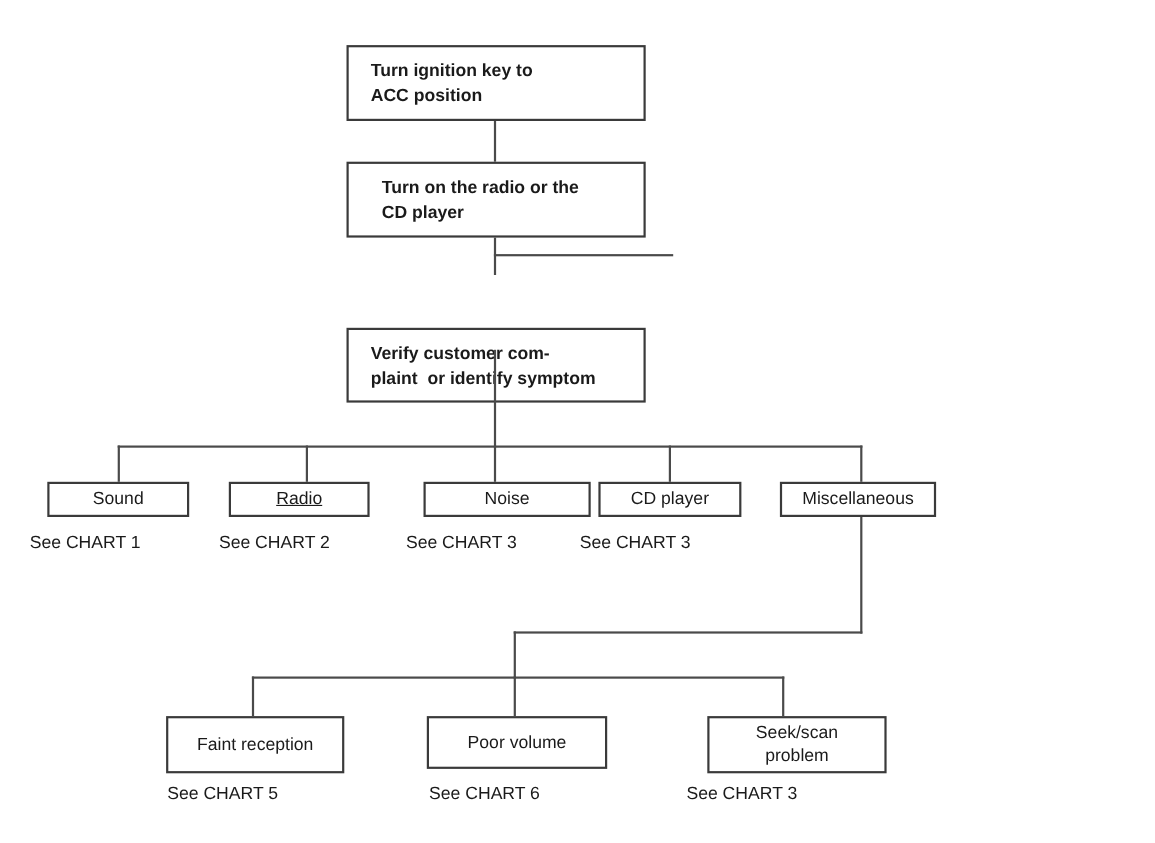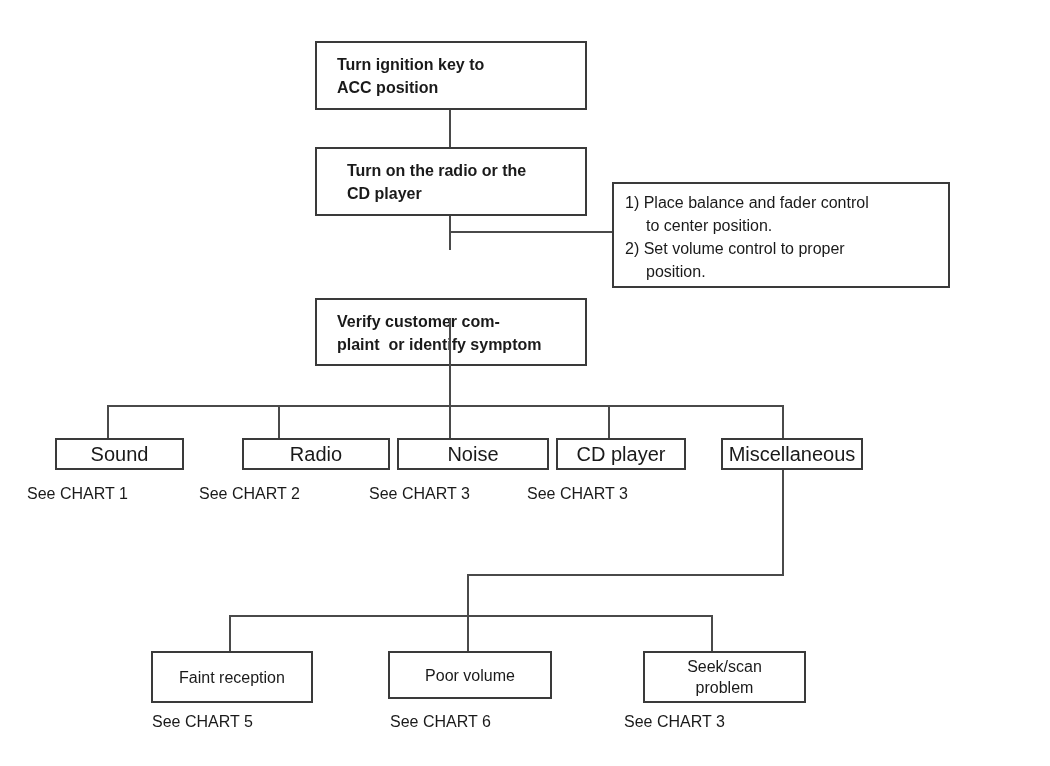--- a/index.html
+++ b/index.html
@@ -5,21 +5,21 @@
   html,body{margin:0;padding:0;background:#ffffff;}
   #canvas{
     position:relative;width:1050px;height:766px;background:#ffffff;
     font-family:"Liberation Sans","DejaVu Sans",sans-serif;color:#1a1a1a;overflow:hidden;
   }
   .box{
     position:absolute;box-sizing:border-box;background:#fff;
     border:2px solid #3a3a3a;
   }
   .step-box{font-weight:bold;font-size:16px;line-height:23px;padding:10px 10px 0 20px;white-space:pre-wrap;}
-  .branch-box{display:flex;align-items:center;justify-content:center;font-size:20px;margin-left:12px;}
+  .branch-box{display:flex;align-items:center;justify-content:center;font-size:16px;}
   .sub-box{display:flex;align-items:center;justify-content:center;font-size:16px;line-height:21px;text-align:center;white-space:pre-line;}
   .note-box{font-size:16px;line-height:23px;padding:7px 8px 0 11px;}
   .note-line{white-space:pre-wrap;}
   .note-line.indent{padding-left:21px;}
   .see-label{position:absolute;width:160px;text-align:left;font-size:16px;line-height:18px;}
   .line{position:absolute;background:#4a4a4a;}
 </style>
 </head>
 <body>
 
@@ -27,29 +27,23 @@
 
   <div class="box step-box" style="left:315px;top:41px;width:272px;height:69px;">Turn ignition key to
 ACC position</div>
 
   <div class="box step-box" style="left:315px;top:147px;width:272px;height:69px;padding-left:30px;">Turn on the radio or the
 CD player</div>
 
   <div class="box step-box" style="left:315px;top:250px;width:272px;height:68px;margin-top:48px;">Verify customer com-
 plaint  or identify symptom</div>
 
-  <div class="box note-box" style="left:612px;top:182px;width:338px;height:106px;">
-    <div class="note-line">1) Place balance and fader control</div>
-    <div class="note-line indent">to center position.</div>
-    <div class="note-line">2) Set volume control to proper</div>
-    <div class="note-line indent">position.</div>
-  </div>
 
   <div class="box branch-box" style="left:43px;top:438px;width:129px;height:32px;">Sound</div>
-  <div class="box branch-box" style="left:230px;top:438px;width:148px;height:32px;">Radio</div>
+  <div class="box branch-box" style="left:208px;top:438px;width:128px;height:32px;text-decoration:underline;">Radio</div>
   <div class="box branch-box" style="left:385px;top:438px;width:152px;height:32px;">Noise</div>
   <div class="box branch-box" style="left:544px;top:438px;width:130px;height:32px;">CD player</div>
   <div class="box branch-box" style="left:709px;top:438px;width:142px;height:32px;">Miscellaneous</div>
 
   <div class="see-label" style="left:27px;top:485px;">See CHART 1</div>
   <div class="see-label" style="left:199px;top:485px;">See CHART 2</div>
   <div class="see-label" style="left:369px;top:485px;">See CHART 3</div>
   <div class="see-label" style="left:527px;top:485px;">See CHART 3</div>
 
   <div class="box sub-box" style="left:151px;top:651px;width:162px;height:52px;">Faint reception</div>

